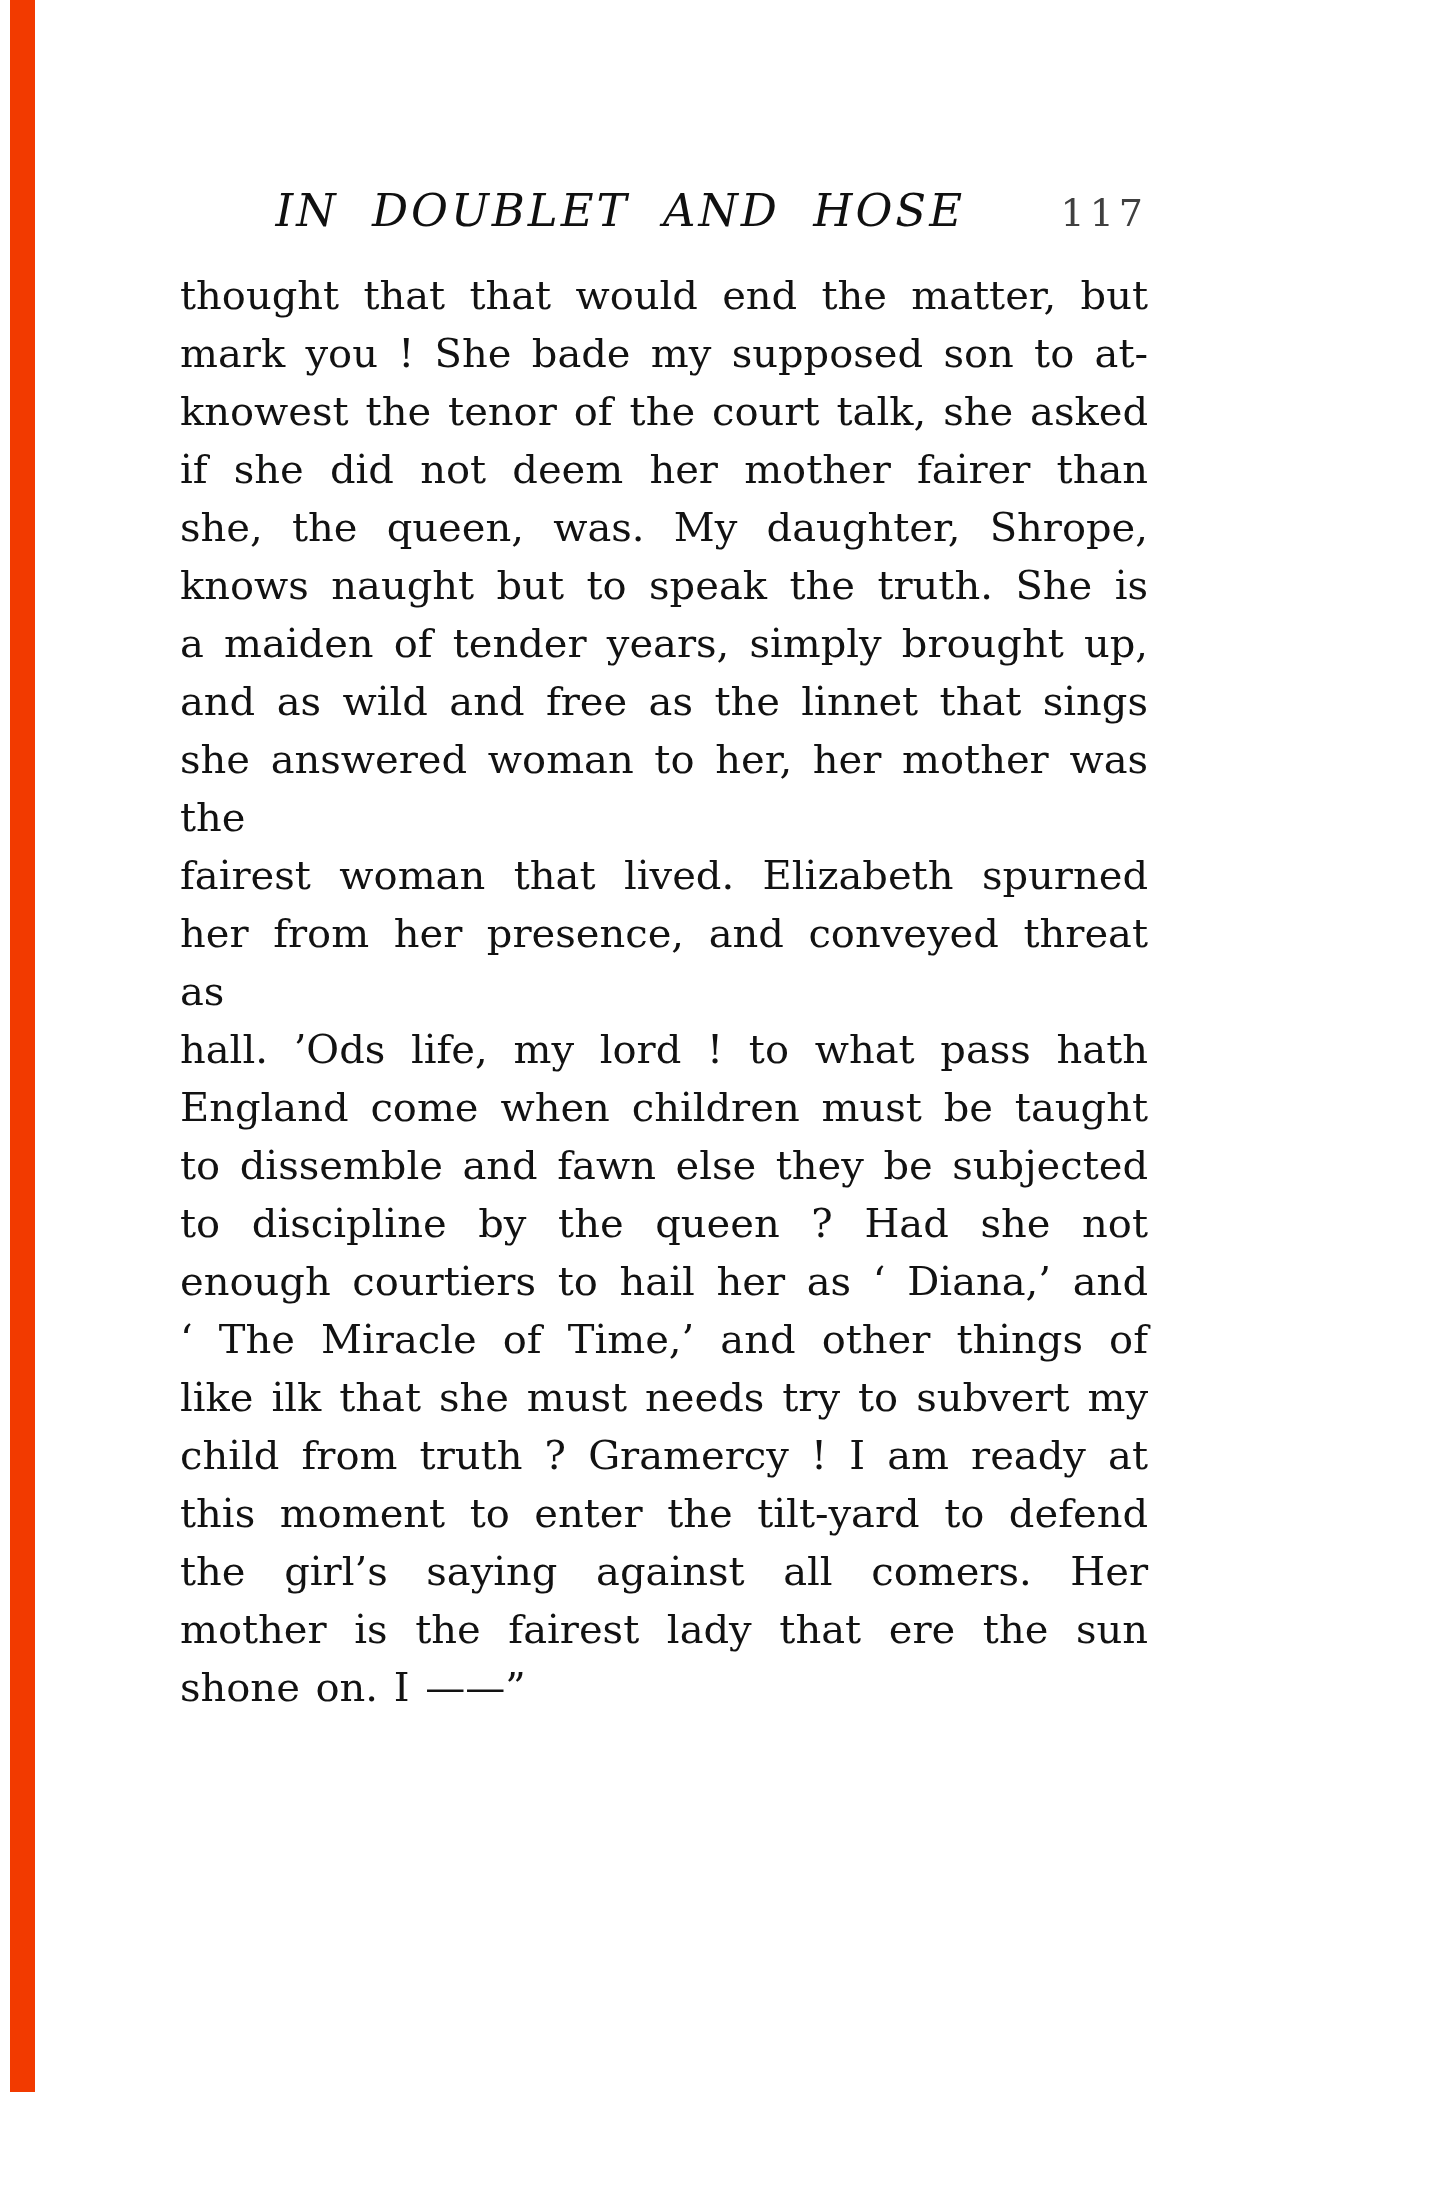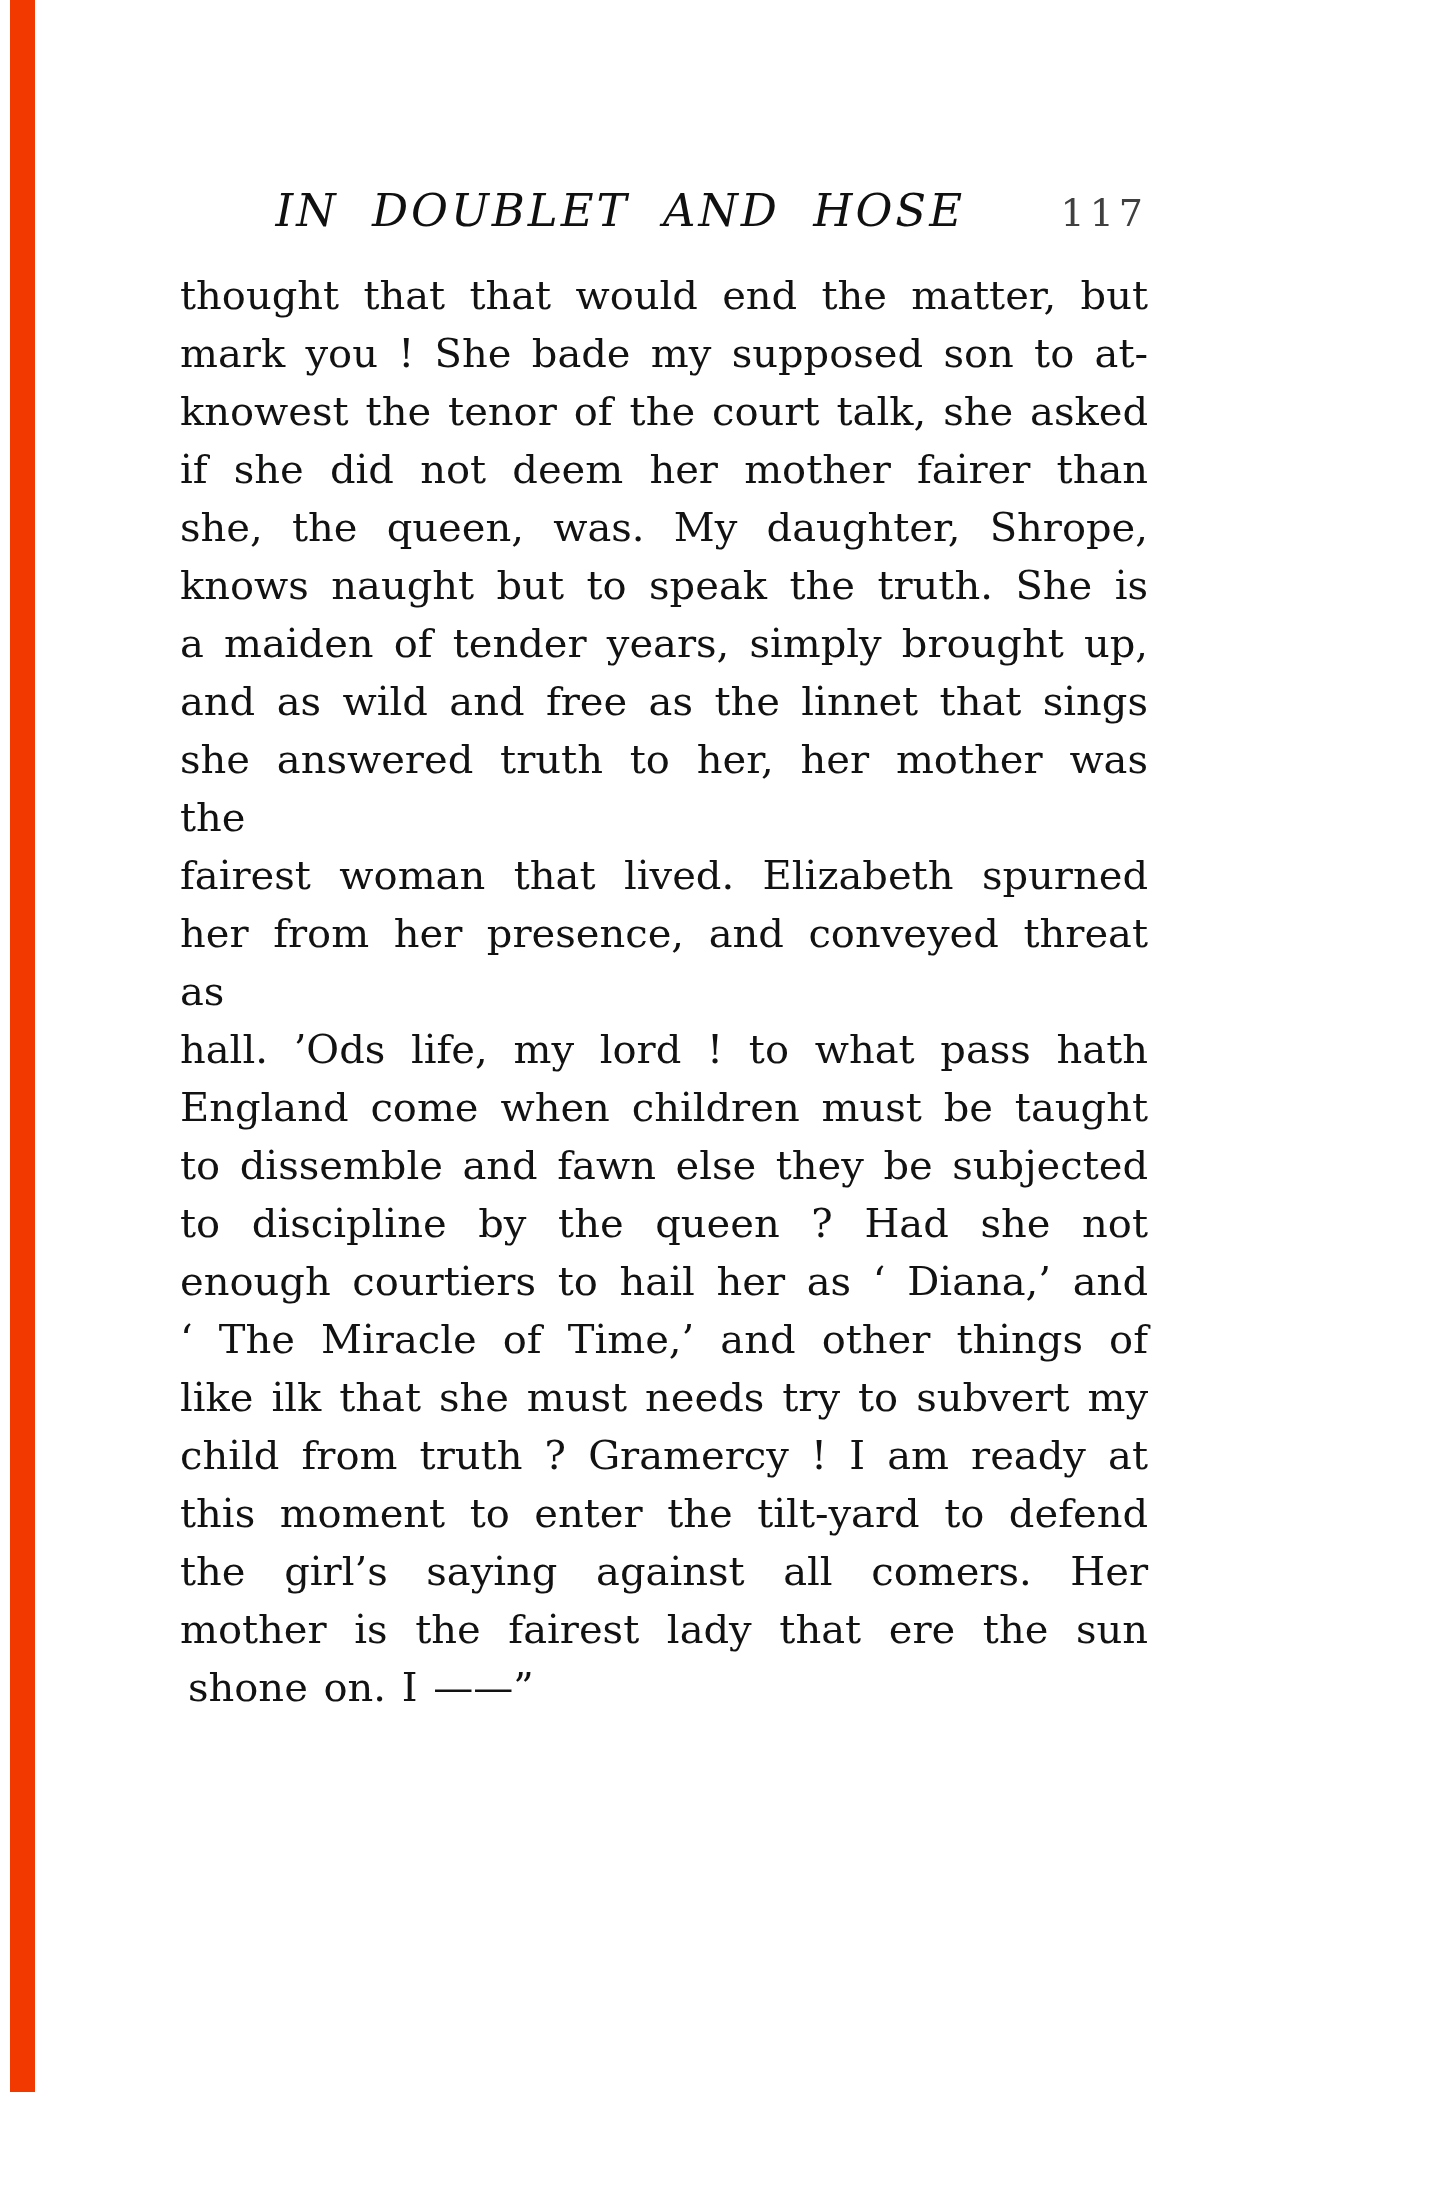--- a/index.html
+++ b/index.html
@@ -57,21 +57,20 @@
     color: #121212;
   }
   .text-block .line {
     text-align: justify;
     text-align-last: justify;
     white-space: normal;
     word-spacing: 3px;
   }
   .text-block .line.last {
     text-align-last: left;
-    margin-left: 8px;
   }
 </style>
 </head>
 <body>
 
 <div class="page">
 
   <div class="edge-strip" style="background: rgb(242, 58, 0);"></div>
 
   <div class="running-head">
@@ -81,21 +80,21 @@
 
   <div class="text-block">
       <div class="line">thought that that would end the matter, but</div>
       <div class="line">mark you !  She bade my supposed son to at-</div>
       <div class="line">knowest the tenor of the court talk, she asked</div>
       <div class="line">if she did not deem her mother fairer than</div>
       <div class="line">she, the queen, was.  My daughter, Shrope,</div>
       <div class="line">knows naught but to speak the truth.  She is</div>
       <div class="line">a maiden of tender years, simply brought up,</div>
       <div class="line">and as wild and free as the linnet that sings</div>
-      <div class="line">she answered truth to her, her mother was the</div>
+      <div class="line">she answered woman to her, her mother was the</div>
       <div class="line">fairest woman that lived.  Elizabeth spurned</div>
       <div class="line">her from her presence, and conveyed threat as</div>
       <div class="line">hall.  ’Ods life, my lord !  to what pass hath</div>
       <div class="line">England come when children must be taught</div>
       <div class="line">to dissemble and fawn else they be subjected</div>
       <div class="line">to discipline by the queen ?  Had she not</div>
       <div class="line">enough courtiers to hail her as ‘ Diana,’ and</div>
       <div class="line">‘ The Miracle of Time,’ and other things of</div>
       <div class="line">like ilk that she must needs try to subvert my</div>
       <div class="line">child from truth ?  Gramercy !  I am ready at</div>

